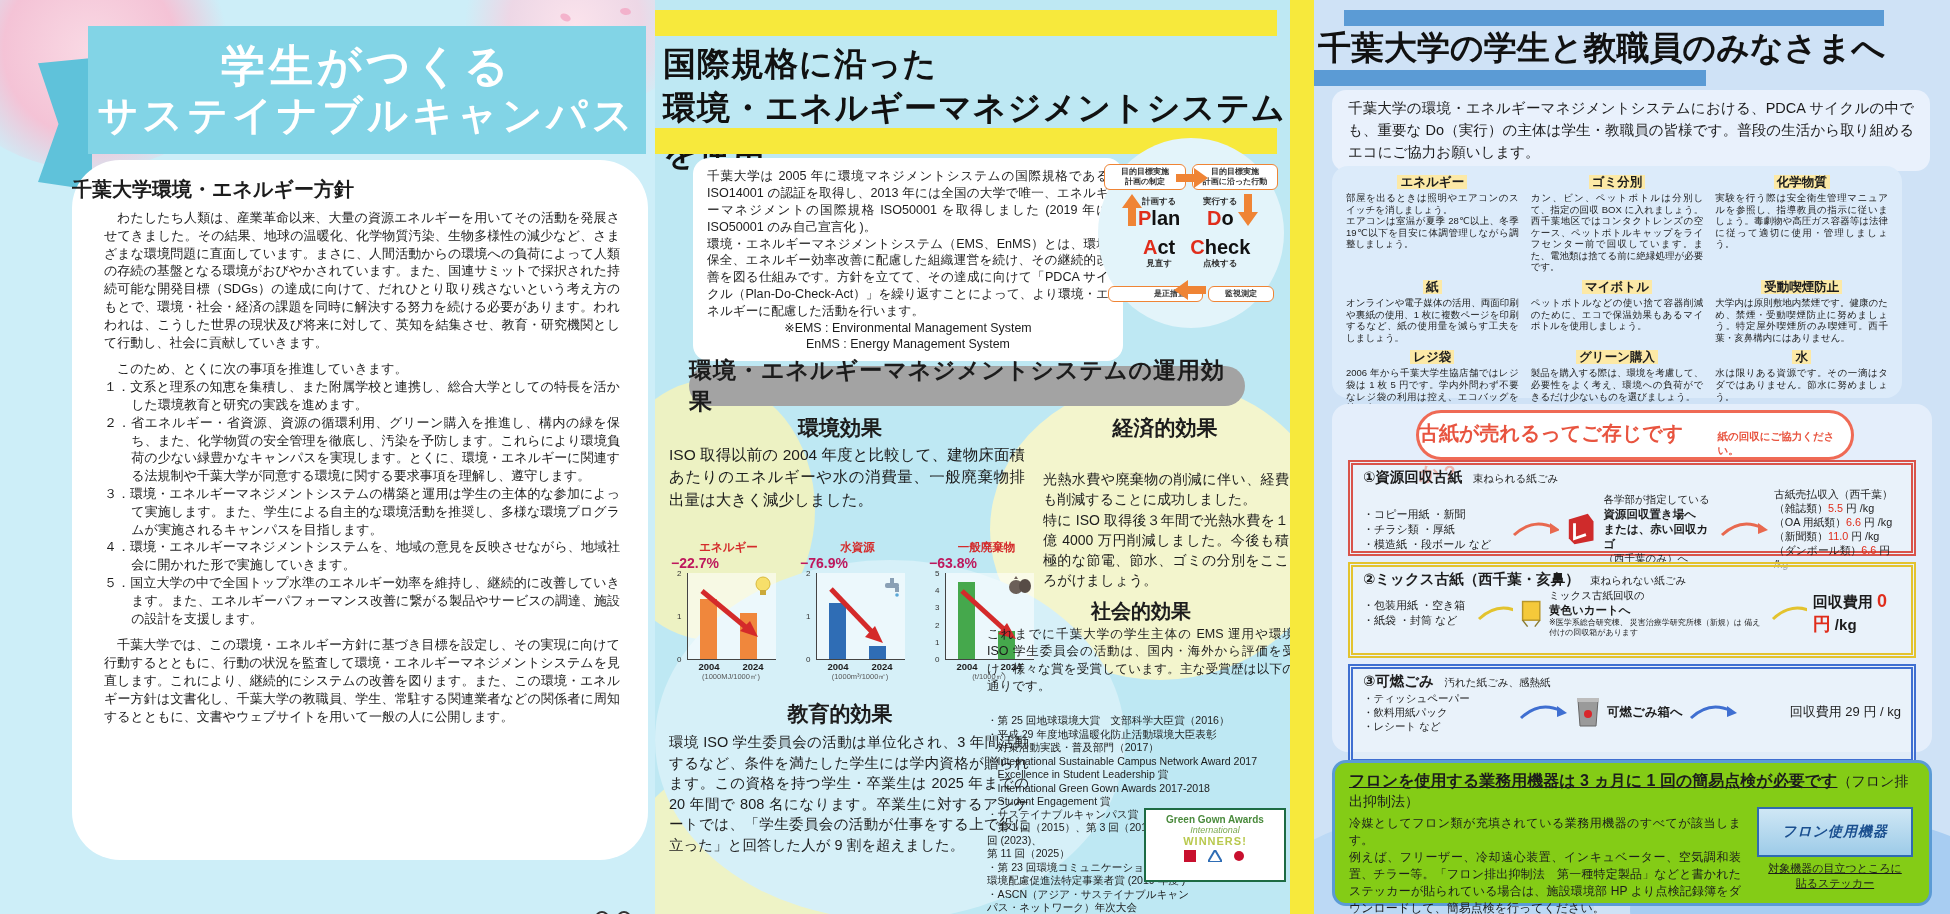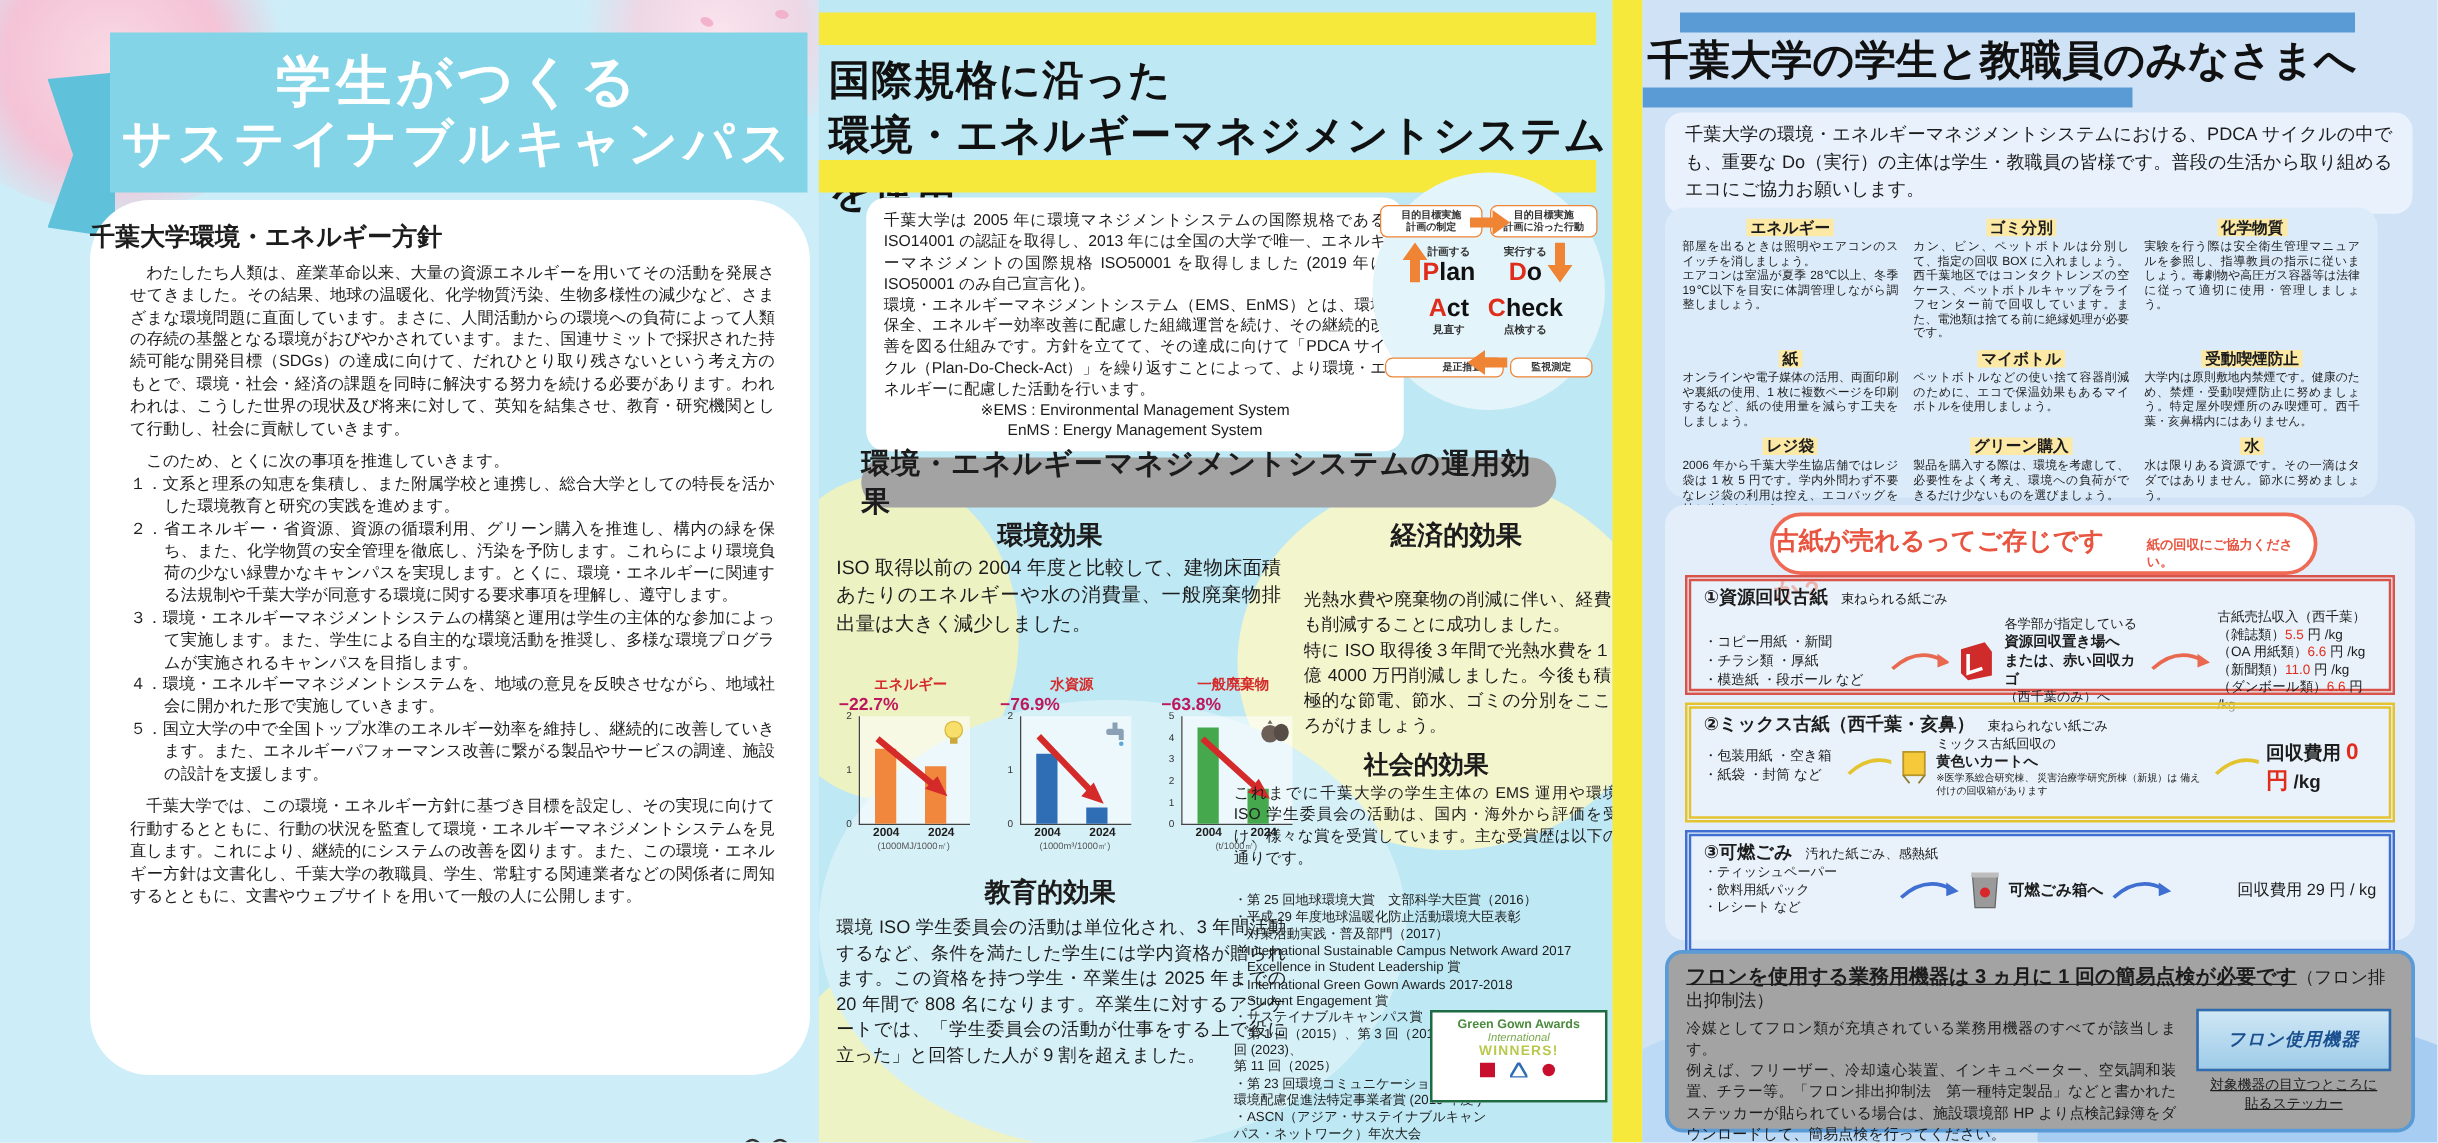--- a/index.html
+++ b/index.html
@@ -102,21 +102,21 @@
   .pbox .phs{font-size:10.5px;font-weight:normal;margin-left:6px;}
   .prow{display:flex;align-items:center;gap:6px;}
   .pitems{font-size:11px;line-height:1.35;white-space:pre-line;width:150px;}
   .pdest{font-size:10.5px;line-height:1.3;}
   .pdest .b{font-weight:bold;font-size:11.5px;}
   .pdest .tiny{font-size:8px;line-height:1.25;color:#222;}
   .presult{font-size:10.8px;line-height:1.3;margin-left:auto;}
   .presult .red{color:#e02d1b;}
   .big-zero{font-size:15px;font-weight:bold;}
   .big-zero .red{color:#e02d1b;font-size:18px;}
-  .freon{position:absolute;left:18px;top:760px;width:600px;height:146px;background:#a3a3a3;border:3px solid #5b9bd5;border-radius:14px;box-sizing:border-box;padding:8px 14px;}
+  .freon{position:absolute;left:18px;top:760px;width:600px;height:146px;background:#84cc16;border:3px solid #5b9bd5;border-radius:14px;box-sizing:border-box;padding:8px 14px;}
   .freon .ft{font-size:16px;font-weight:bold;}
   .freon .ft u{text-decoration:underline;}
   .freon .fts{font-size:14px;font-weight:normal;}
   .freon p{margin:4px 0 0;font-size:12px;line-height:1.42;width:392px;text-align:justify;white-space:pre-line;}
   .sticker{position:absolute;right:16px;top:44px;width:152px;height:46px;background:linear-gradient(#cfe7f5,#9dcbe8);
     border:2px solid #2f6bb0;display:flex;align-items:center;justify-content:center;}
   .sticker span{font-size:14px;font-weight:bold;color:#1a4f8f;font-style:italic;letter-spacing:1px;}
   .sticker-cap{position:absolute;right:6px;top:98px;width:176px;font-size:11px;text-align:center;text-decoration:underline;line-height:1.35;}
 </style>
 </head>

